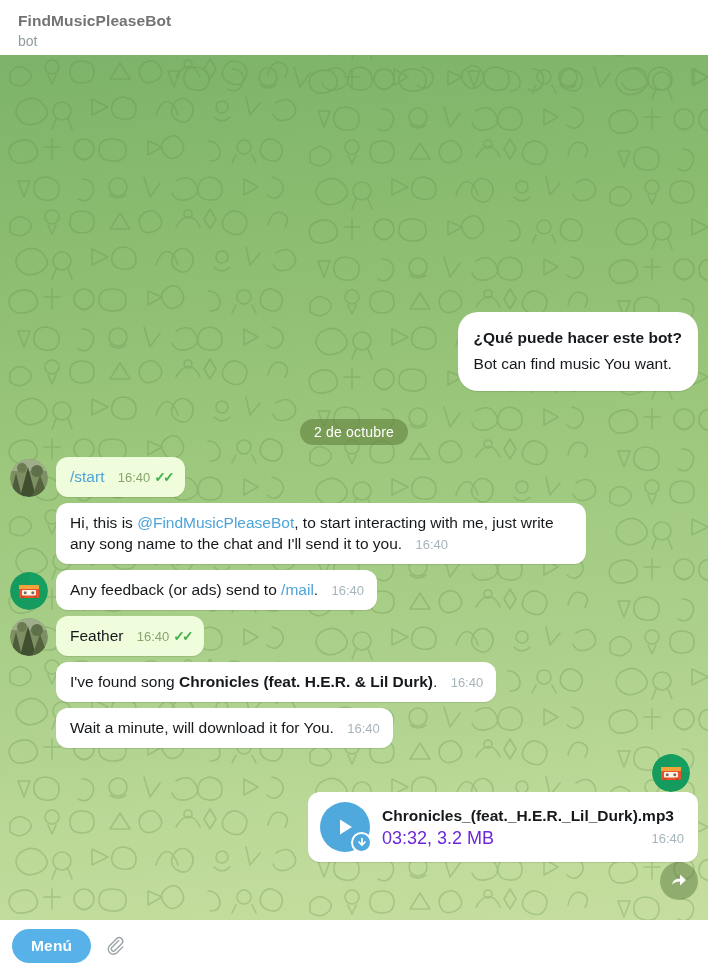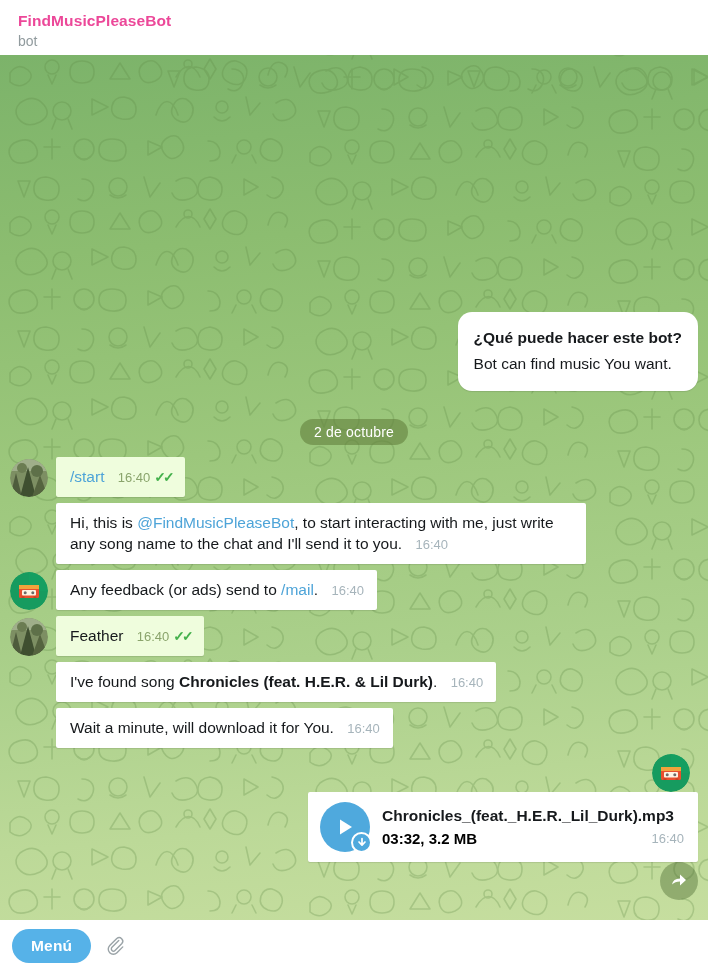--- a/index.html
+++ b/index.html
@@ -8,21 +8,21 @@
     font-family: "Liberation Sans", sans-serif;
     overflow: hidden; background: #fff;
   }
   .app { width: 708px; height: 971px; display: flex; flex-direction: column; position: relative; }
 
   
   .chat-header {
     height: 55px; flex: 0 0 55px; background: #ffffff;
     padding: 6px 18px 0 18px; display: flex; flex-direction: column; justify-content: center;
   }
-  .chat-title { font-size: 15.5px; font-weight: bold; color: #ec4899; letter-spacing: .1px; line-height: 19px; }
+  .chat-title { font-size: 15.5px; font-weight: bold; color: #737373; letter-spacing: .1px; line-height: 19px; }
   .chat-status { font-size: 14px; color: #919b9e; line-height: 19px; margin-top: 2px; }
 
   
   .chat-area {
     flex: 1 1 auto; position: relative; overflow: hidden;
     background: linear-gradient(175deg, #7cb36a 0%, #8cbd70 22%, #9cc77c 45%, #abd08b 68%, #bcd998 86%, #c6de9f 100%);
   }
   .doodles { position: absolute; inset: 0; opacity: .28; pointer-events: none; }
   .messages {
     position: absolute; inset: 0; padding: 0 10px 8px 10px;
@@ -34,26 +34,26 @@
   .row.out { justify-content: flex-start; }
   .row.center { justify-content: center; margin: 10px 0 12px 0; }
 
   .avatar {
     width: 38px; height: 38px; border-radius: 50%; flex: 0 0 38px;
     margin-right: 8px; overflow: hidden; position: relative;
   }
   .avatar-spacer { width: 38px; flex: 0 0 38px; margin-right: 8px; }
 
   .bubble {
-    background: #ffffff; border-radius: 2px; padding: 9px 13px 9px 14px;
+    background: #ffffff; border-radius: 12px; padding: 9px 13px 9px 14px;
     box-shadow: 0 1px 1px rgba(0,0,0,.10); position: relative;
     font-size: 15.5px; line-height: 21px; color: #16191c; max-width: 530px;
   }
   .bubble.out { background: #effddd; }
-  .bubble.intro { border-radius: 14px; padding: 13px 16px 14px 16px; }
+  .bubble.intro { border-radius: 20px; padding: 13px 16px 14px 16px; }
 
   .intro-title { font-weight: bold; font-size: 15.5px; line-height: 26px; color: #16191c; }
   .intro-line { font-size: 15.5px; line-height: 26px; color: #16191c; }
   .intro-line.spaced { margin-top: 18px; }
 
   .link { color: #4ea4d8; }
   .bold { font-weight: bold; }
 
   .meta { display: inline-flex; align-items: center; gap: 4px; margin-left: 9px; white-space: nowrap; vertical-align: baseline; }
   .time { font-size: 13px; color: #a6b4bb; }
@@ -72,21 +72,21 @@
     width: 50px; height: 50px; border-radius: 50%; background: #4fa9dd;
     display: flex; align-items: center; justify-content: center;
   }
   .dl-badge {
     position: absolute; right: -2px; bottom: -1px; width: 21px; height: 21px; border-radius: 50%;
     background: #4fa9dd; border: 2px solid #ffffff; display: flex; align-items: center; justify-content: center;
   }
   .audio-info { display: flex; flex-direction: column; flex: 1 1 auto; }
   .audio-name { font-size: 15.5px; font-weight: bold; color: #16191c; line-height: 21px; white-space: nowrap; }
   .audio-sub { display: flex; align-items: flex-end; justify-content: space-between; margin-top: 2px; }
-  .audio-size { font-size: 15px; color: #000000; font-weight: bold; }
+  .audio-size { font-size: 18px; color: #6d28d9; }
   .forward-btn {
     width: 38px; height: 38px; border-radius: 50%; background: rgba(74,104,48,.42);
     display: flex; align-items: center; justify-content: center; margin-left: 18px; margin-bottom: 2px; flex: 0 0 38px;
   }
 
   
   .composer {
     height: 51px; flex: 0 0 51px; background: #ffffff;
     display: flex; align-items: center; padding: 0 12px; gap: 12px;
   }

